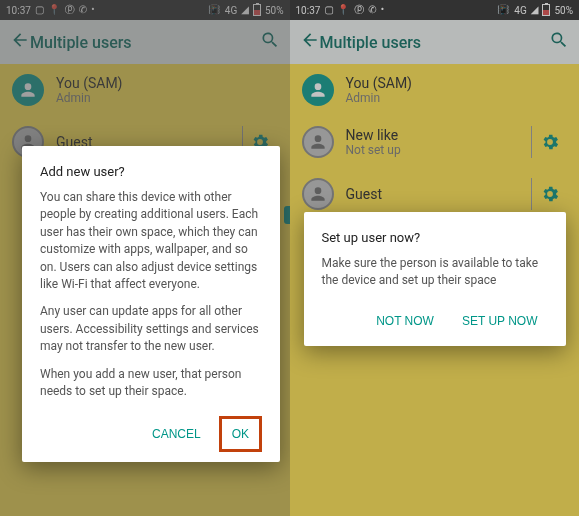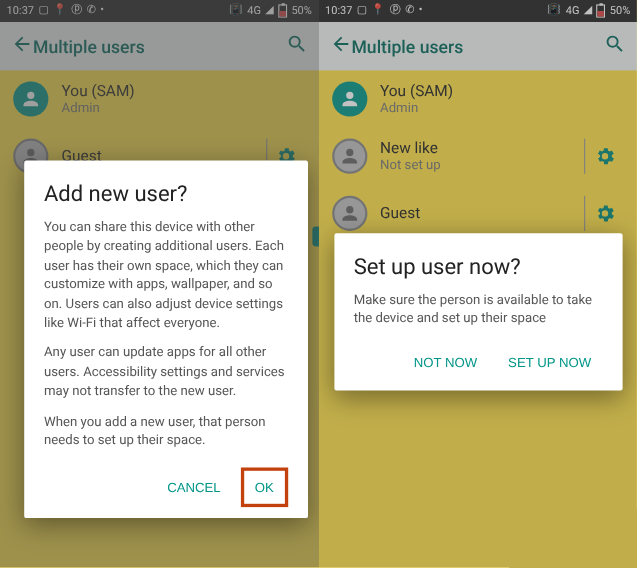--- a/index.html
+++ b/index.html
@@ -84,21 +84,21 @@
   .dialog {
     position: absolute;
     background: #fff;
     border-radius: 2px;
     box-shadow: 0 6px 24px rgba(0,0,0,0.4);
     z-index: 10;
     padding: 18px 18px 10px 18px;
     display: flex;
     flex-direction: column;
   }
-  .dialog .dlg-title { font-size: 20px; color: #222; margin-bottom: 10px; }
+  .dialog .dlg-title { font-size: 13px; color: #222; margin-bottom: 10px; }
   .dialog .dlg-body { font-size: 12px; color: #555; line-height: 1.45; }
   .dialog .dlg-body p { margin-bottom: 10px; }
   .dlg-actions {
     display: flex; justify-content: flex-end; gap: 8px;
     margin-top: 6px;
   }
   .dlg-btn {
     font-size: 12px; font-weight: 400; color: #009688;
     padding: 8px 10px; background: none; border: none;
     text-transform: uppercase; cursor: pointer;

